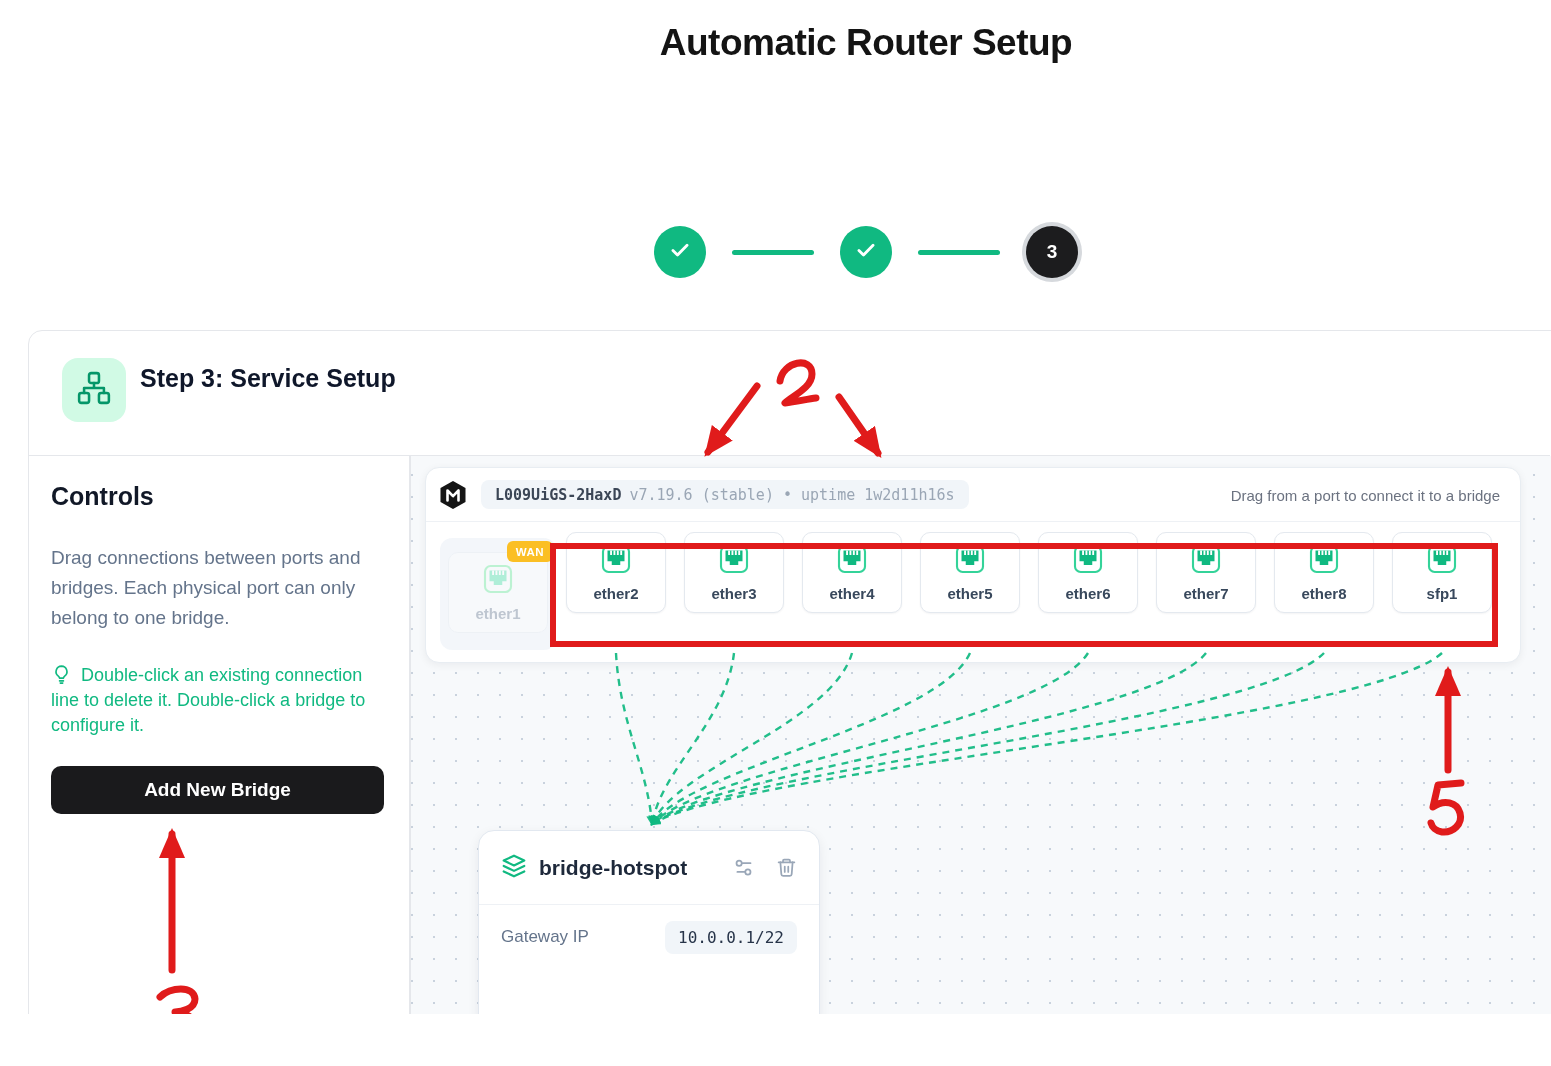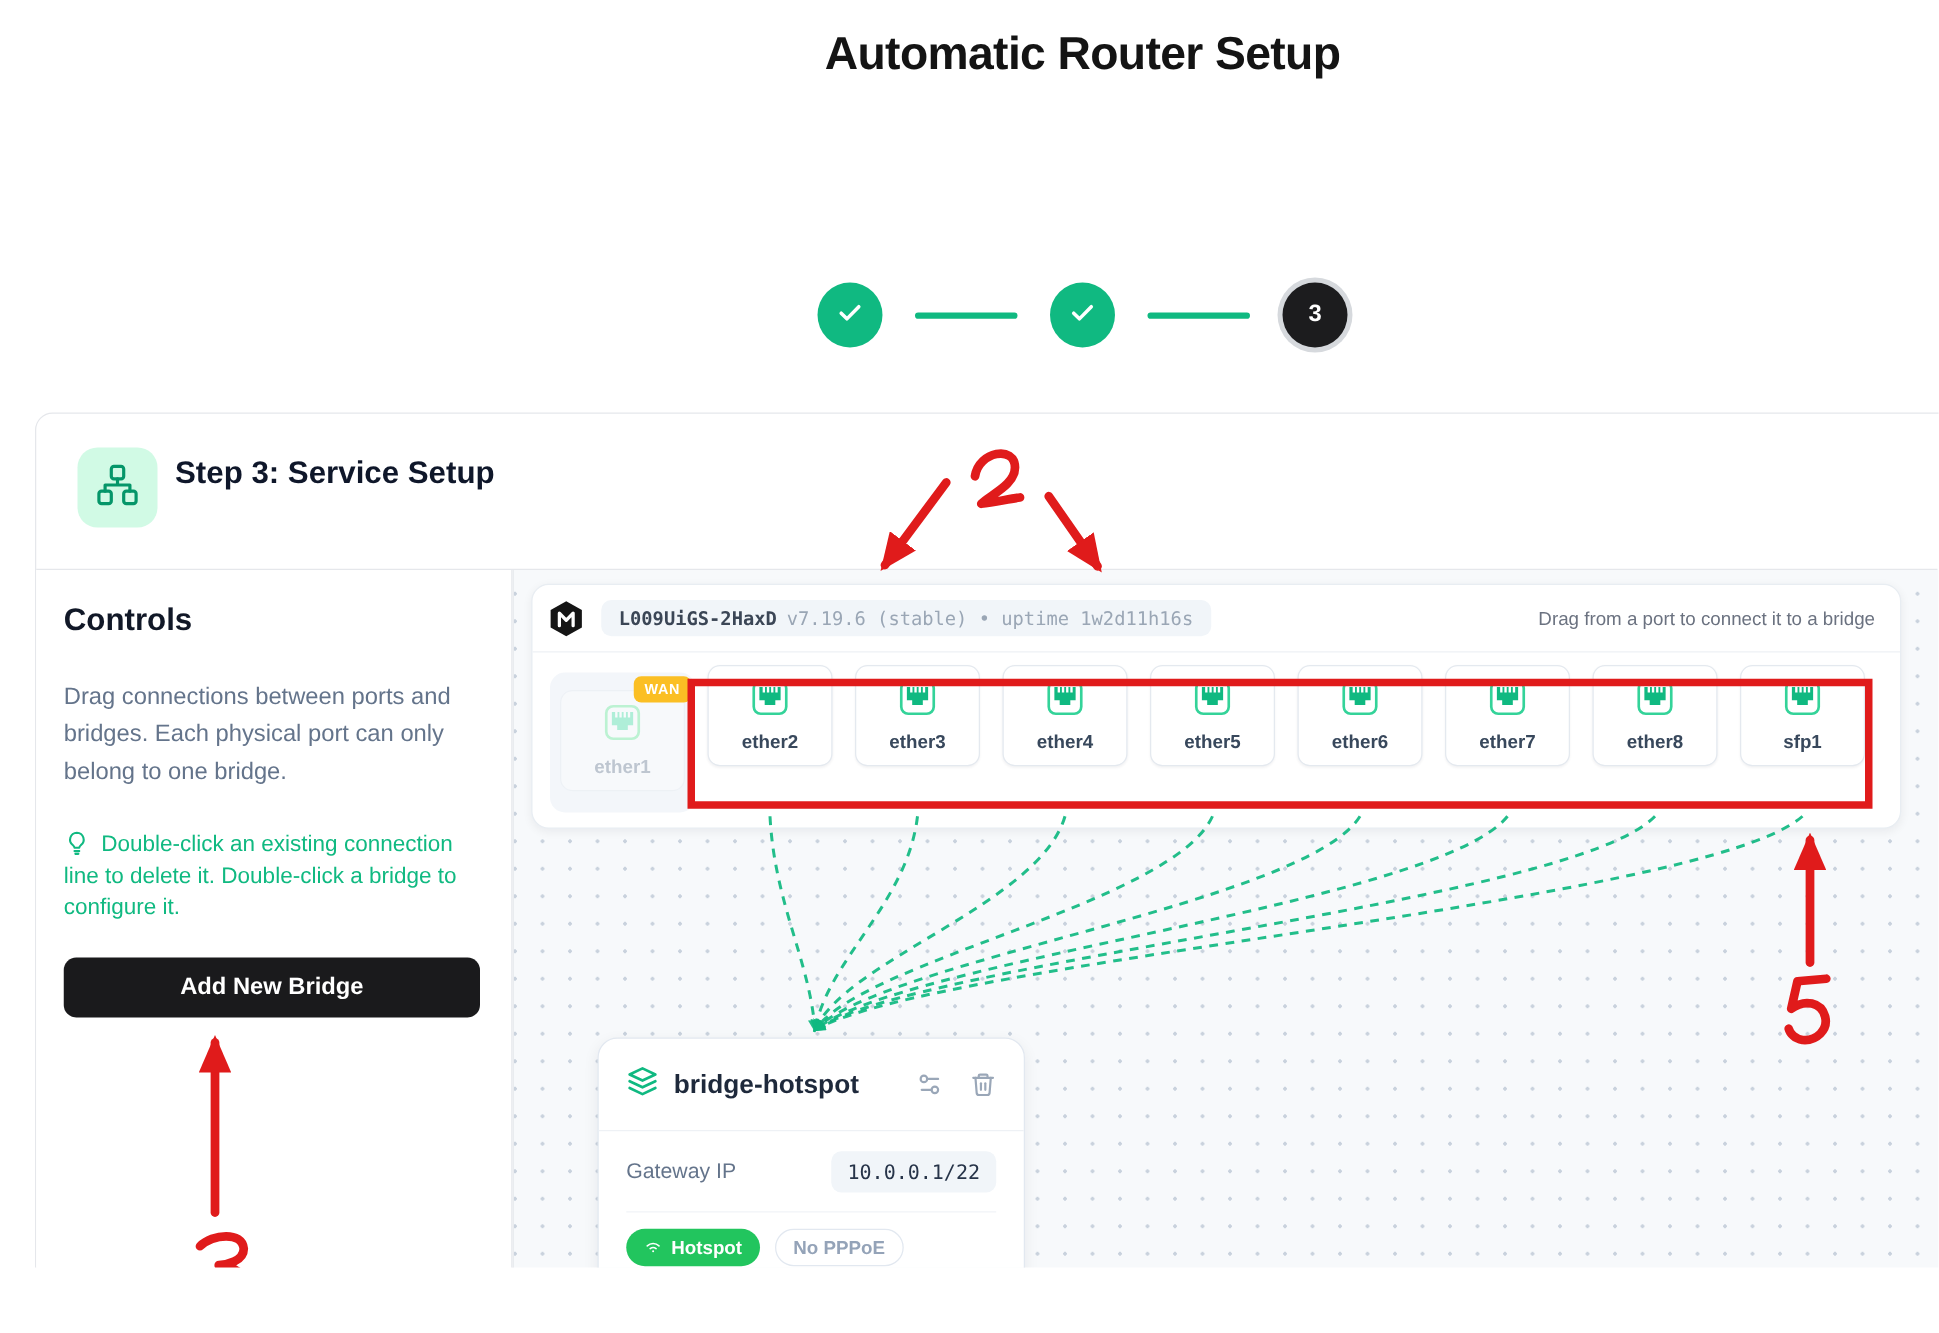--- a/index.html
+++ b/index.html
@@ -338,33 +338,20 @@
           <path d="M19 6l-1.1 13.8a2 2 0 0 1-2 1.9H8.1a2 2 0 0 1-2-1.9L5 6"></path>
           <path d="M10 11v6"></path>
             <path d="M14 11v6"></path>
         </svg>
       </button>
     </div>
     <div class="gateway-row">
       <span class="gateway-label">Gateway IP</span>
       <span class="gateway-pill mono">10.0.0.1/22</span>
     </div>
-    <div class="badges-row">
-      <span class="badge-hotspot">
-        <span>
-          <svg width="15" height="15" viewBox="0 0 24 24" fill="none" stroke="#fff" stroke-width="2.1" stroke-linecap="round">
-            <path d="M4.5 12.3a11 11 0 0 1 15 0"></path>
-              <path d="M8.2 15.8a6.3 6.3 0 0 1 7.6 0"></path>
-            <circle cx="12" cy="19.2" r="1.3" fill="#fff" stroke="none"></circle>
-          </svg>
-        </span>
-        <span>Hotspot</span>
-      </span>
-      <span class="badge-pppoe">No PPPoE</span>
-    </div>
   </div>
 
   <svg id="annotations" class="overlay" viewBox="0 0 1551 1066" fill="none" stroke="#e01b1b" stroke-linecap="round" stroke-linejoin="round">
     <defs>
       <marker id="rArrow" markerUnits="userSpaceOnUse" markerWidth="30" markerHeight="26" refX="24" refY="13" orient="auto">
         <path d="M0 0 L30 13 L0 26 Z" fill="#e01b1b" stroke="none"></path>
       </marker>
     </defs>
     <path stroke-width="7" d="M 780 381 C 783 361, 812 356, 812 374 C 812 388, 792 396, 785 403 C 796 402, 807 399, 816 398"></path>
     <path stroke-width="7" marker-end="url(#rArrow)" d="M 757 386 L 708 452"></path>

